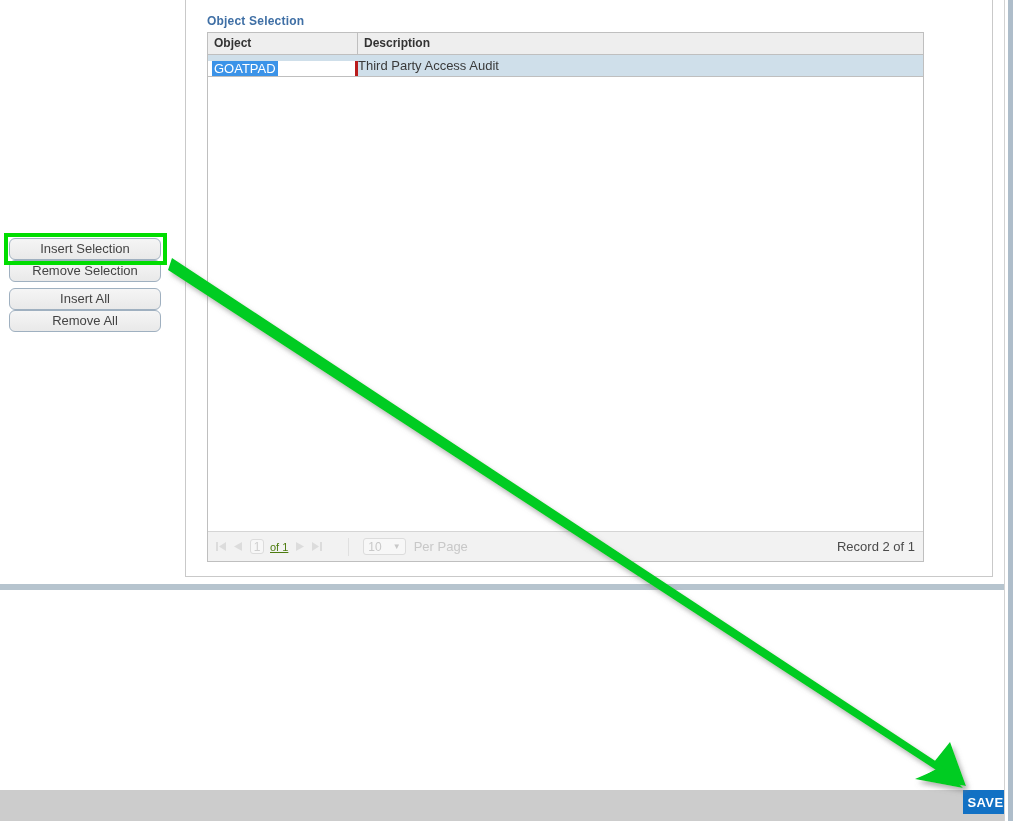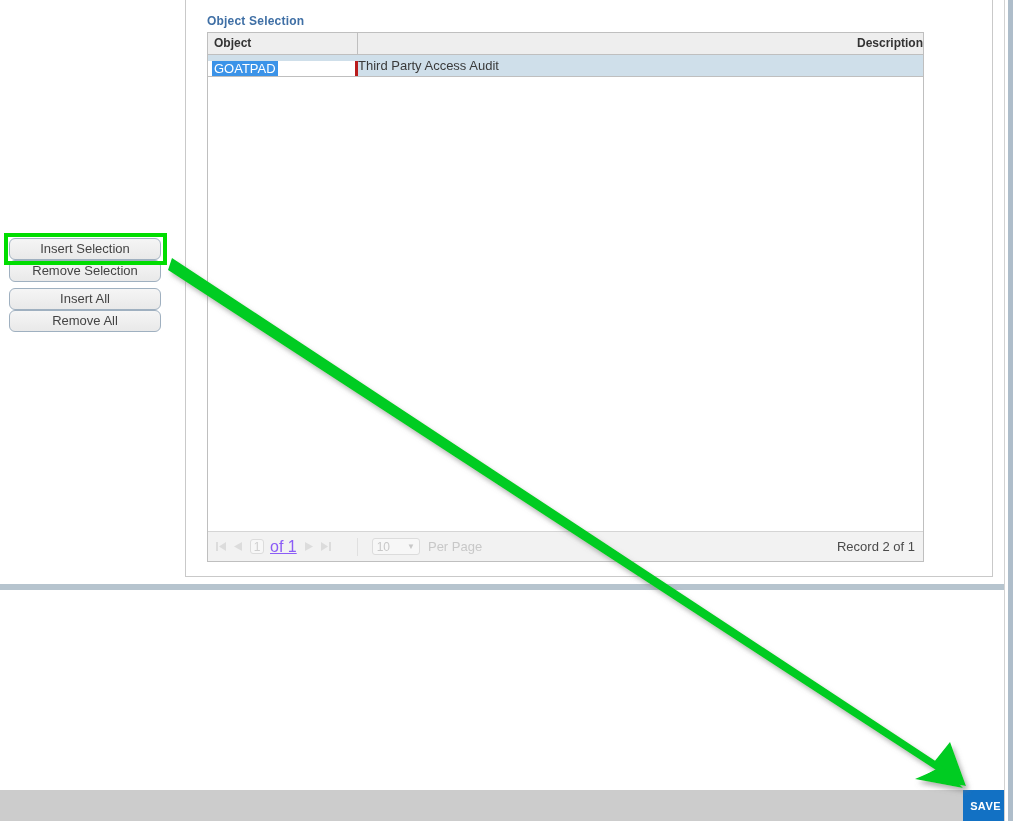--- a/index.html
+++ b/index.html
@@ -97,21 +97,21 @@
     font-size: 12px;
     font-weight: bold;
     color: #333;
     line-height: 21px;
     padding-left: 6px;
     box-sizing: border-box;
     overflow: hidden;
     white-space: nowrap;
   }
   .hcell.col-object { width: 150px; border-right: 1px solid #bfbfbf; }
-  .hcell.col-desc   { flex: 1; text-align: right; }
+  .hcell.col-desc   { flex: 1; }
 
   #grid-body {
     position: absolute;
     top: 22px;
     left: 0;
     right: 0;
     bottom: 31px;
     background: #fff;
     overflow: hidden;
   }
@@ -185,34 +185,34 @@
     text-align: center;
     font-size: 12px;
     color: #cfcfcf;
     border: 1px solid #dcdcdc;
     border-radius: 3px;
     background: #f7f7f7;
     padding: 0 2px;
     box-sizing: border-box;
   }
   .pg-oftext {
-    font-size: 16px;
-    color: #8b5cf6;
+    font-size: 11px;
+    color: #4d7c0f;
     text-decoration: underline;
   }
   .pager-sep {
     width: 1px;
     height: 18px;
     background: #e0e0e0;
     margin: 0 14px 0 26px;
   }
   .pg-select {
     display: inline-flex;
     align-items: center;
-    gap: 17px;
+    gap: 11px;
     height: 17px;
     padding: 0 4px;
     border: 1px solid #dcdcdc;
     border-radius: 3px;
     background: #f7f7f7;
     font-size: 12px;
     color: #c8c8c8;
     box-sizing: border-box;
     cursor: pointer;
   }
@@ -244,24 +244,24 @@
     top: 790px;
     width: 1008px;
     height: 31px;
     background: #cccccc;
   }
   #save-button {
     position: absolute;
     right: 0px;
     top: 0px;
     width: 45px;
-    height: 31px;
+    height: 24px;
     background: #1271c4;
     color: #ffffff;
-    font-size: 11px;
+    font-size: 13px;
     font-weight: bold;
     letter-spacing: 0.4px;
     display: flex;
     align-items: center;
     justify-content: center;
     cursor: pointer;
     box-sizing: border-box;
   }
 
   

